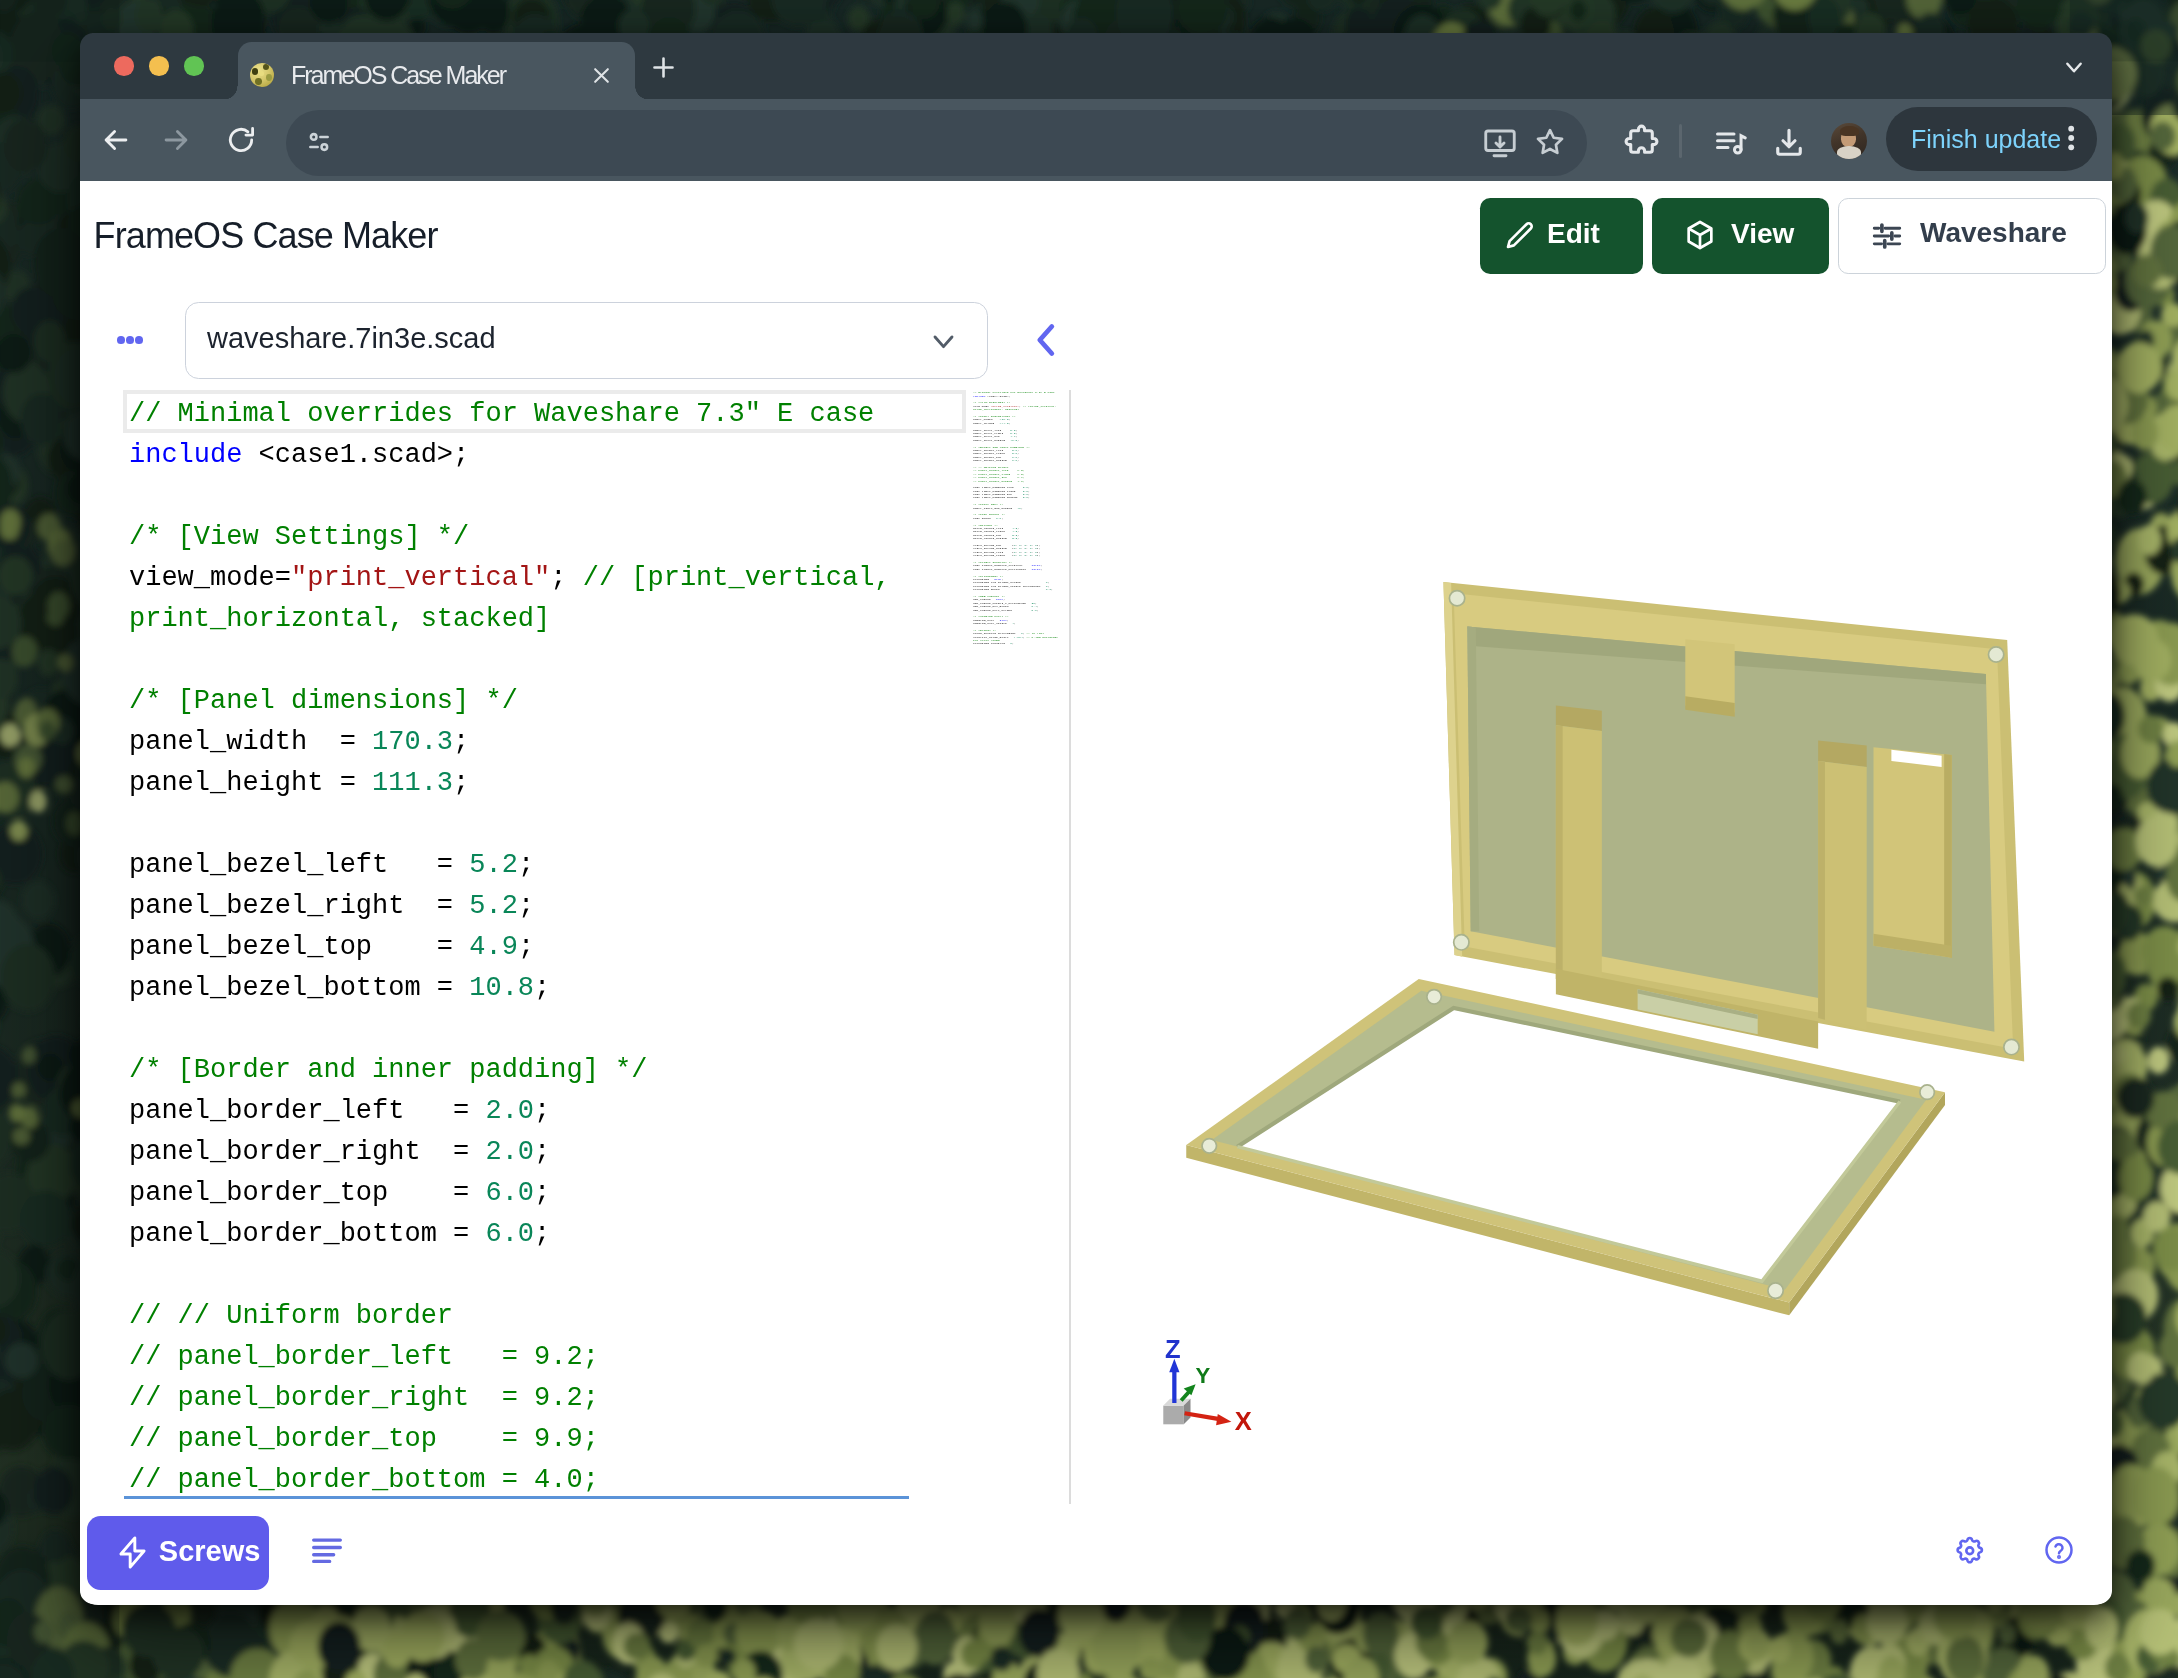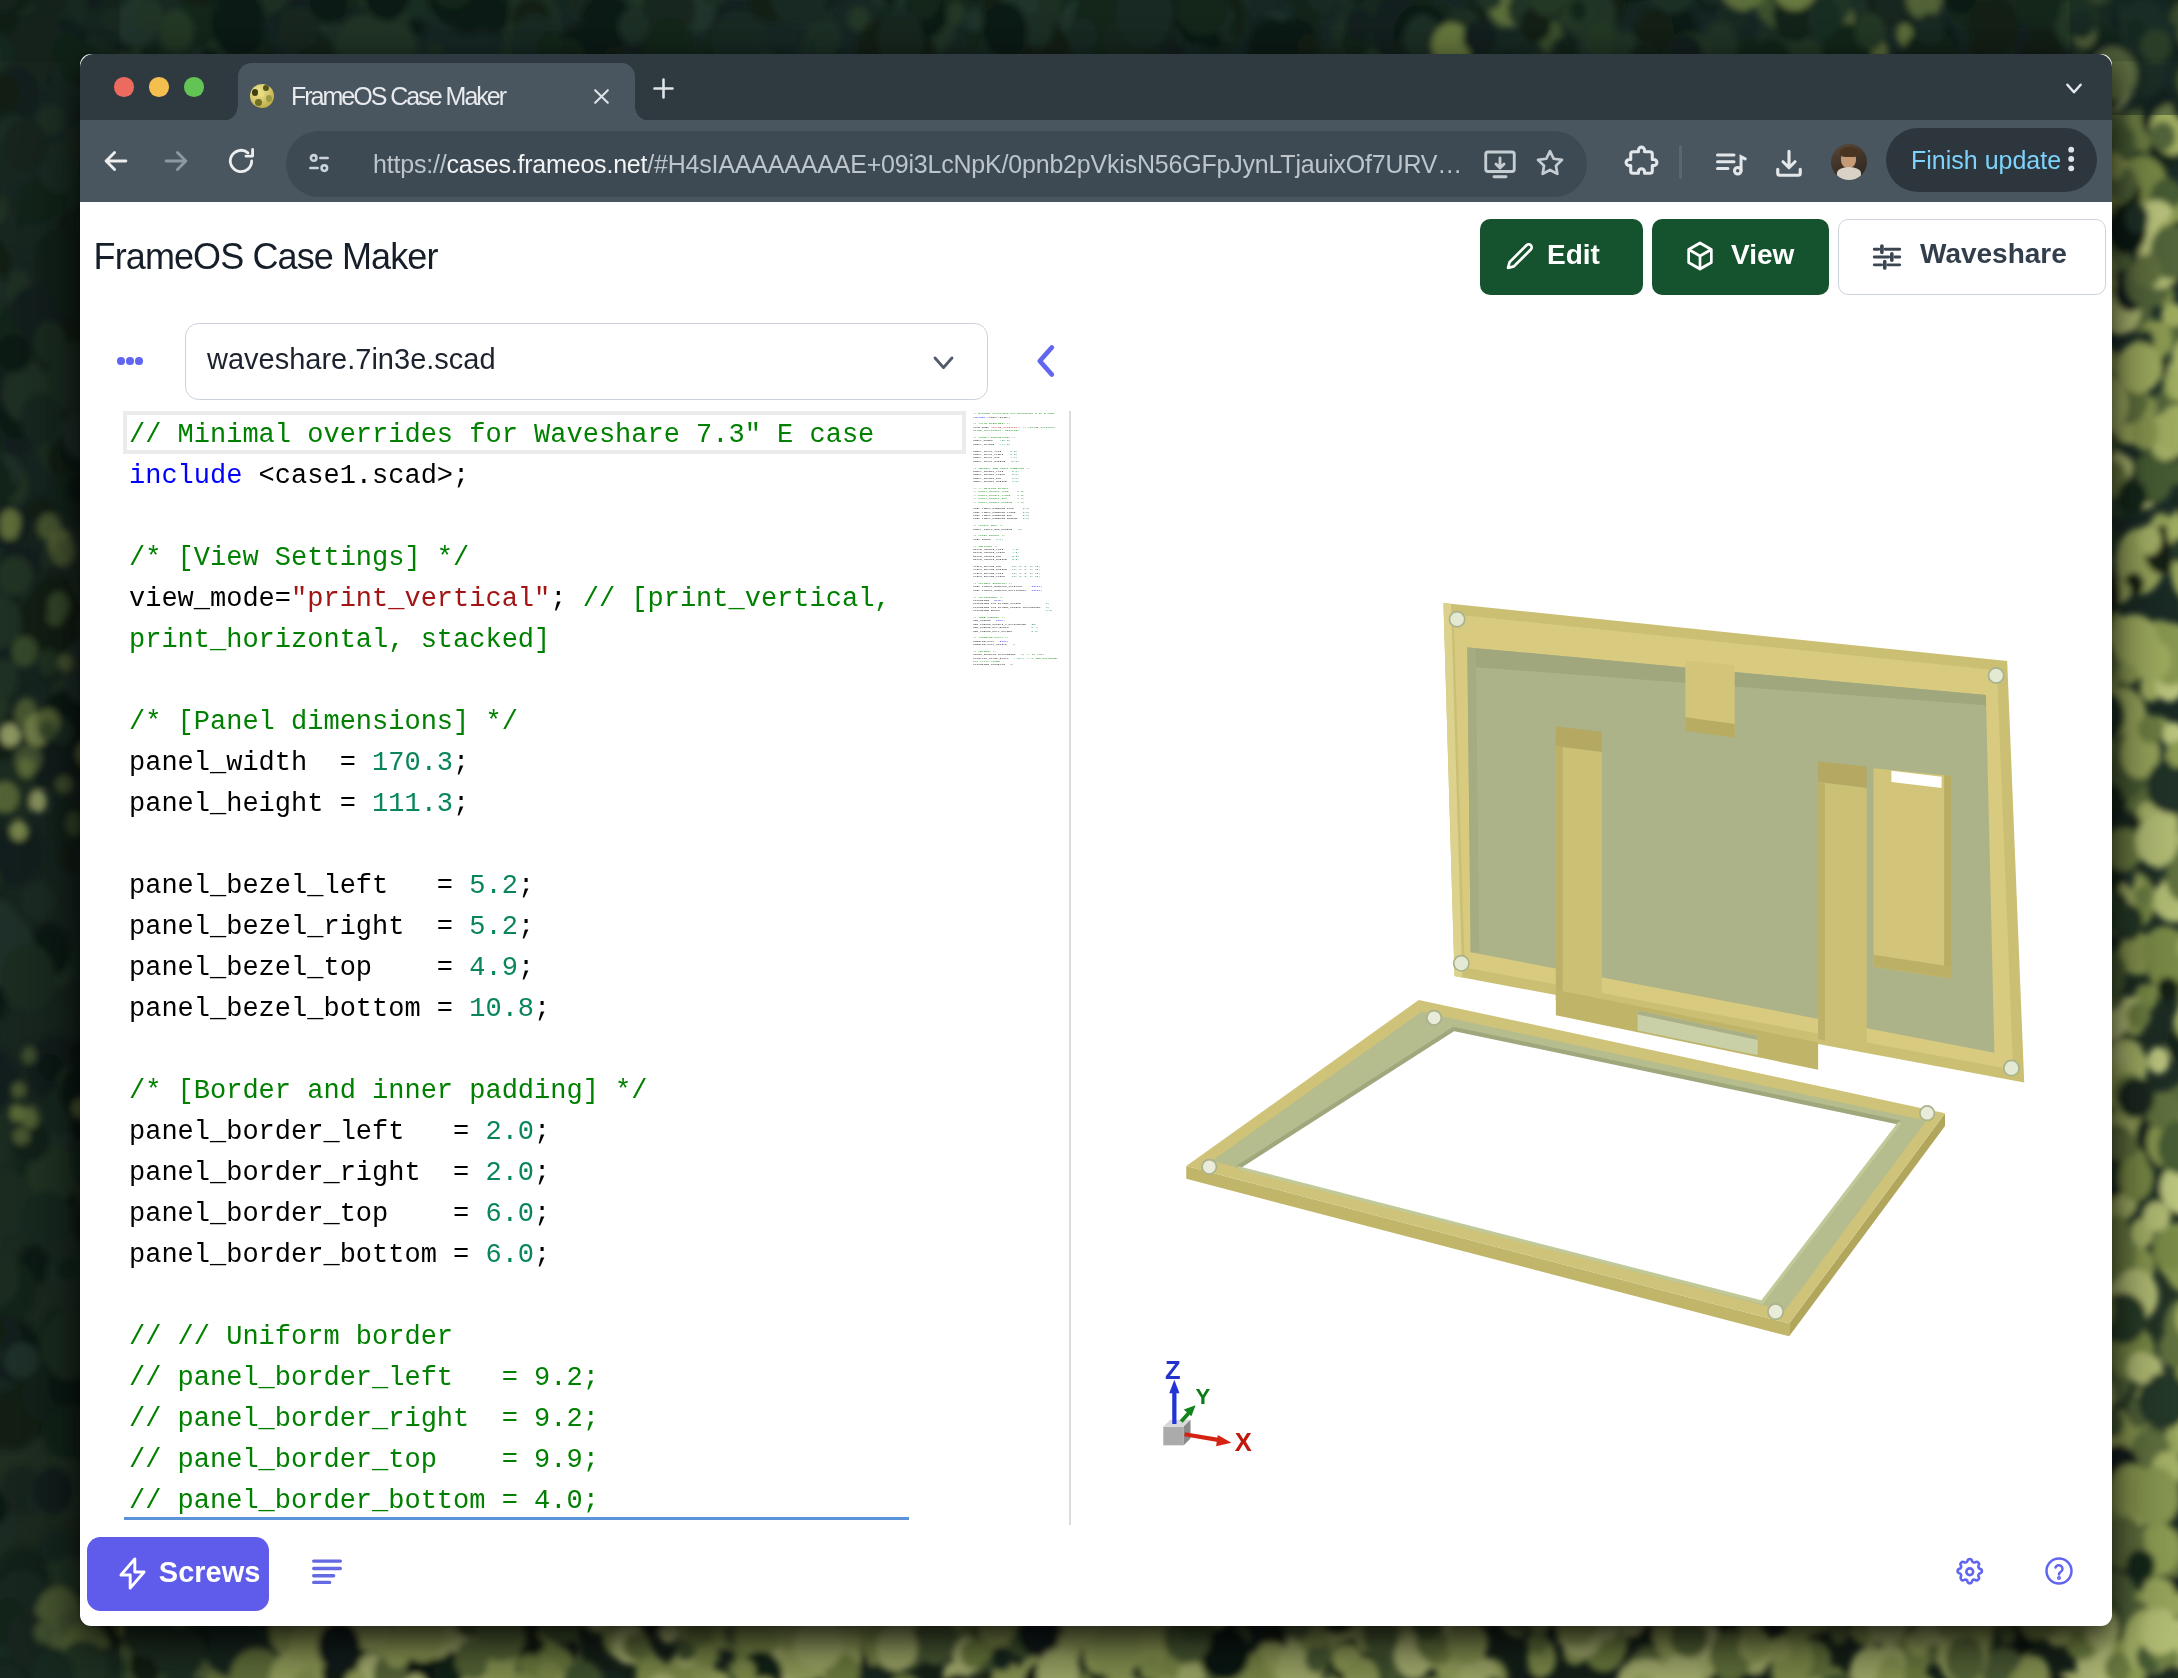--- a/index.html
+++ b/index.html
@@ -1,18 +1,18 @@
 <!DOCTYPE html>
 <html style="font-size:13.6px"><head><meta charset="utf-8">
 <style>
 html,body{margin:0;padding:0;width:2179px;height:1678px;overflow:hidden;font-family:"Liberation Sans",sans-serif;}
 .abs{position:absolute;}
 #wall{position:absolute;inset:0;background:linear-gradient(180deg,#1b2b29 0%,#1d2e29 20%,#1a2a24 45%,#213026 70%,#293927 88%,#17251c 100%);}
 #wallsvg{position:absolute;inset:0;}
-#win{position:absolute;left:80px;top:54px;width:2032px;height:1572px;border-radius:11px;box-shadow:0 10.2px 29px rgba(0,0,0,.66),0 38px 94px rgba(0,0,0,.55);background:#fff;}
+#win{position:absolute;left:80px;top:33px;width:2032px;height:1572px;border-radius:18px;box-shadow:0 10.2px 29px rgba(0,0,0,.66),0 38px 94px rgba(0,0,0,.55);background:#fff;}
 #tabstrip{position:absolute;left:0;top:0;width:2032px;height:66px;background:#2e3940;border-radius:13.6px 13.6px 0 0;}
 .light{position:absolute;top:23.4px;width:19.6px;height:19.6px;border-radius:50%;}
 #tab{position:absolute;left:158px;top:9.4px;width:397px;height:57px;background:#49565f;border-radius:13.6px 13.6px 0 0;}
 #tab:before{content:"";position:absolute;left:-13.6px;bottom:0;width:13.6px;height:13.6px;background:radial-gradient(circle at 0 0,rgba(0,0,0,0) 13.2px,#49565f 13.6px);}
 #tab:after{content:"";position:absolute;right:-13.6px;bottom:0;width:13.6px;height:13.6px;background:radial-gradient(circle at 13.6px 0,rgba(0,0,0,0) 13.2px,#49565f 13.6px);}
 .tabtitle{position:absolute;left:53px;top:19px;font-size:25px;color:#e8eaed;letter-spacing:-2px;}
 #favicon{position:absolute;left:12px;top:20.4px;overflow:hidden;width:24px;height:24px;border-radius:50%;background:radial-gradient(circle at 35% 30%,#ece28c 0%,#d6c86c 45%,#a9992f 100%);}
 #favicon i{position:absolute;border-radius:50%;background:#4a4a14;}
 #toolbar{position:absolute;left:0;top:66px;width:2032px;height:82px;background:#49565f;}
 #pill{position:absolute;left:206px;top:77px;width:1301px;height:66px;background:#3d4953;border-radius:33px;}
@@ -1896,21 +1896,20 @@
       <path d="M20 12a8 8 0 1 1-2.8-6.1"></path>
       <path d="M20.7 3.3v5h-5" stroke-linejoin="round"></path>
     </svg>
  <div id="pill"></div>
  <svg class="ic" style="left:223px;top:93px;" width="32" height="32" viewBox="0 0 24 24" fill="none" stroke="#ccd3d8" stroke-width="1.9" stroke-linecap="round">
       <circle cx="8" cy="8.2" r="2.1"></circle>
       <path d="M13 8.2h5.5"></path>
       <path d="M5.5 15.8H11"></path>
       <circle cx="16" cy="15.8" r="2.1"></circle>
     </svg>
- <div class="urltext">https://<b>cases.frameos.net</b>/#H4sIAAAAAAAAE+09i3LcNpK/0pnb2pVkisN56GFpJynLTjauixOf7URV…</div>
  <svg class="ic" style="left:1402px;top:92px;" width="36" height="36" viewBox="0 0 24 24" fill="none" stroke="#c6cdd2" stroke-width="1.9" stroke-linecap="round" stroke-linejoin="round">
       <rect x="2.5" y="4" width="19" height="13" rx="1.5"></rect>
       <path d="M8 20.5h8"></path>
       <path d="M12 8v6.5M9.3 12l2.7 2.7 2.7-2.7"></path>
     </svg>
  <svg class="ic" style="left:1453px;top:92px;" width="34" height="34" viewBox="0 0 24 24" fill="none" stroke="#c6cdd2" stroke-width="1.9" stroke-linejoin="round">
       <path d="M12 3.6l2.6 5.4 5.9.8-4.3 4.1 1 5.8-5.2-2.8-5.2 2.8 1-5.8L3.5 9.8l5.9-.8z"></path>
     </svg>
  <svg class="ic" style="left:1543px;top:90px;" width="37" height="37" viewBox="0 0 24 24" fill="none" stroke="#e4e7ea" stroke-width="2" stroke-linejoin="round">
       <path d="M10 4a2 2 0 1 1 4 0v1h3.5A1.5 1.5 0 0 1 19 6.5V10h1a2 2 0 1 1 0 4h-1v3.5a1.5 1.5 0 0 1-1.5 1.5H14v-1a2 2 0 1 0-4 0v1H6.5A1.5 1.5 0 0 1 5 17.5V14H4a2 2 0 1 1 0-4h1V6.5A1.5 1.5 0 0 1 6.5 5H10z"></path>

